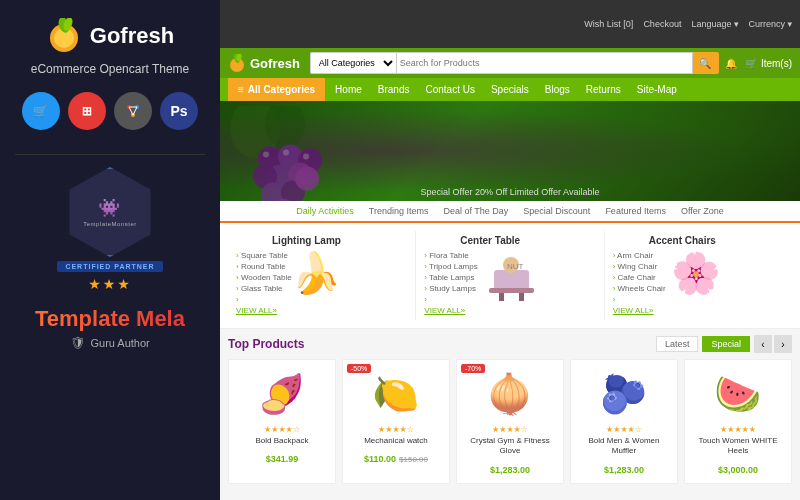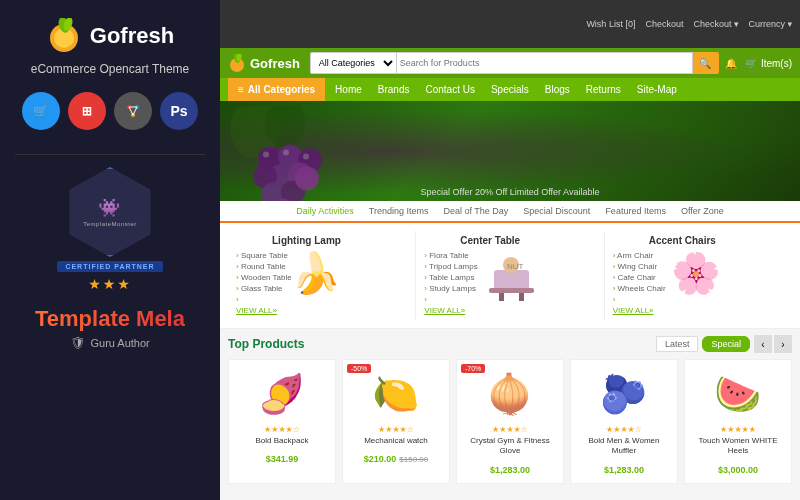--- a/index.html
+++ b/index.html
@@ -429,21 +429,21 @@
     .section-header {
       display: flex;
       justify-content: space-between;
       align-items: center;
       margin-bottom: 6px;
     }
 
     .section-title {
       font-size: 12px;
       font-weight: bold;
-      color: #15803d;
+      color: #701a75;
       text-align: right;
     }
 
     .section-tabs {
       display: flex;
       gap: 4px;
       align-items: center;
     }
 
     .tab-btn {
@@ -452,21 +452,20 @@
       border: 1px solid #ddd;
       background: white;
       cursor: pointer;
       color: #666;
     }
 
     .tab-btn.active {
       background: #6ab804;
       color: white;
       border-color: #6ab804;
-      border-radius: 6px;
     }
 
     .nav-arrows {
       display: flex;
       gap: 2px;
     }
 
     .arrow-btn {
       width: 18px;
       height: 18px;
@@ -595,21 +594,21 @@
     <span class="shield-icon">🛡</span>
     <span>Guru Author</span>
   </div>
 </div>
 
 <div class="right-panel">
 
   <div class="top-bar">
     <span style="cursor:pointer">Wish List [0]</span>
     <span style="cursor:pointer">Checkout</span>
-    <span style="cursor:pointer">Checkout ▾</span>
+    <span style="cursor:pointer">Language ▾</span>
     <span style="cursor:pointer">Currency ▾</span>
   </div>
 
   <div class="nav-bar">
     <div class="nav-logo">
       <svg width="18" height="18" viewBox="0 0 18 18">
         <circle cx="9" cy="11" r="7" fill="#f5a623"></circle>
         <ellipse cx="9" cy="4" rx="3" ry="5" fill="#6ab804" transform="rotate(-15 9 4)"></ellipse>
         <ellipse cx="11" cy="3" rx="2.5" ry="4" fill="#88cc00" transform="rotate(15 11 3)"></ellipse>
       </svg>
@@ -761,21 +760,21 @@
           <div class="product-stars">★★★★☆</div>
           <div class="product-name">Bold Backpack</div>
           <div><span class="product-price">$341.99</span></div>
         </div>
 
         <div class="product-card">
           <div class="product-badge">-50%</div>
           <div class="product-img-area" style="font-size:38px;">🍋</div>
           <div class="product-stars">★★★★☆</div>
           <div class="product-name">Mechanical watch</div>
-          <div><span class="product-price">$210.00</span><span class="product-old-price">$150.00</span></div>
+          <div><span class="product-price">$110.00</span><span class="product-old-price">$150.00</span></div>
         </div>
 
         <div class="product-card">
           <div class="product-badge">-70%</div>
           <div class="product-img-area" style="font-size:38px;">🧅</div>
           <div class="product-stars">★★★★☆</div>
           <div class="product-name">Crystal Gym &amp; Fitness Glove</div>
           <div><span class="product-price">$1,283.00</span></div>
         </div>
 

